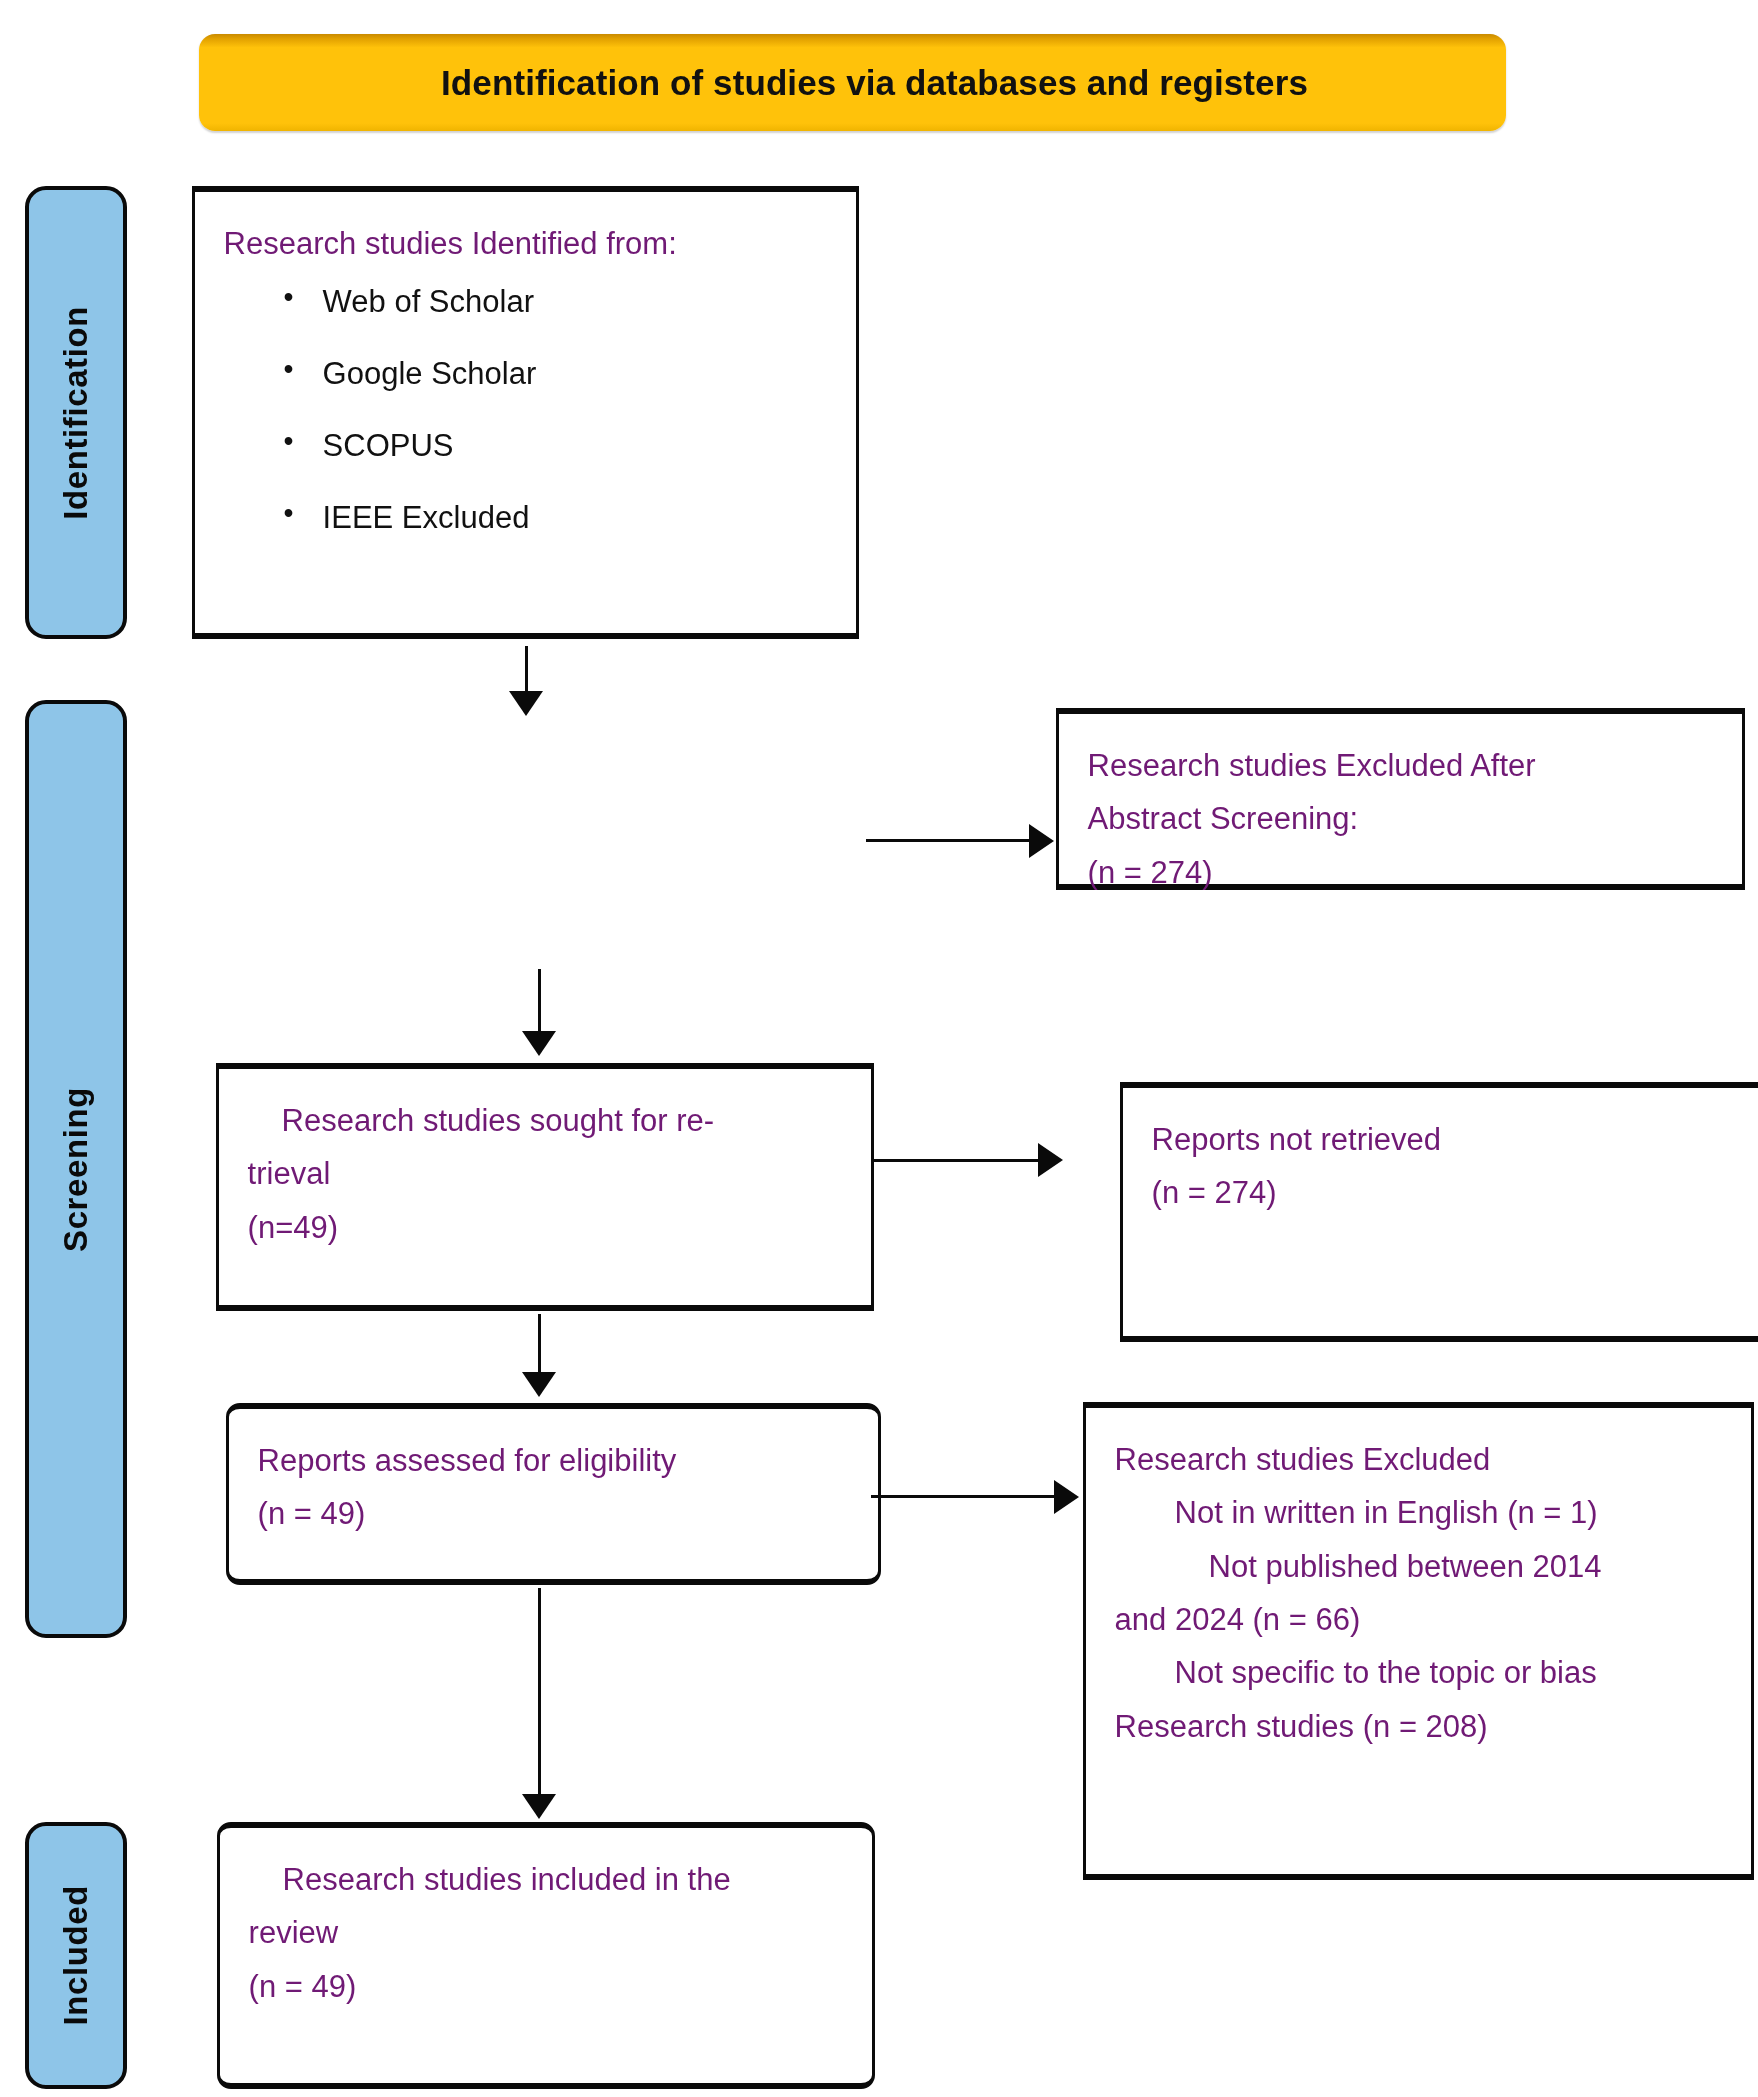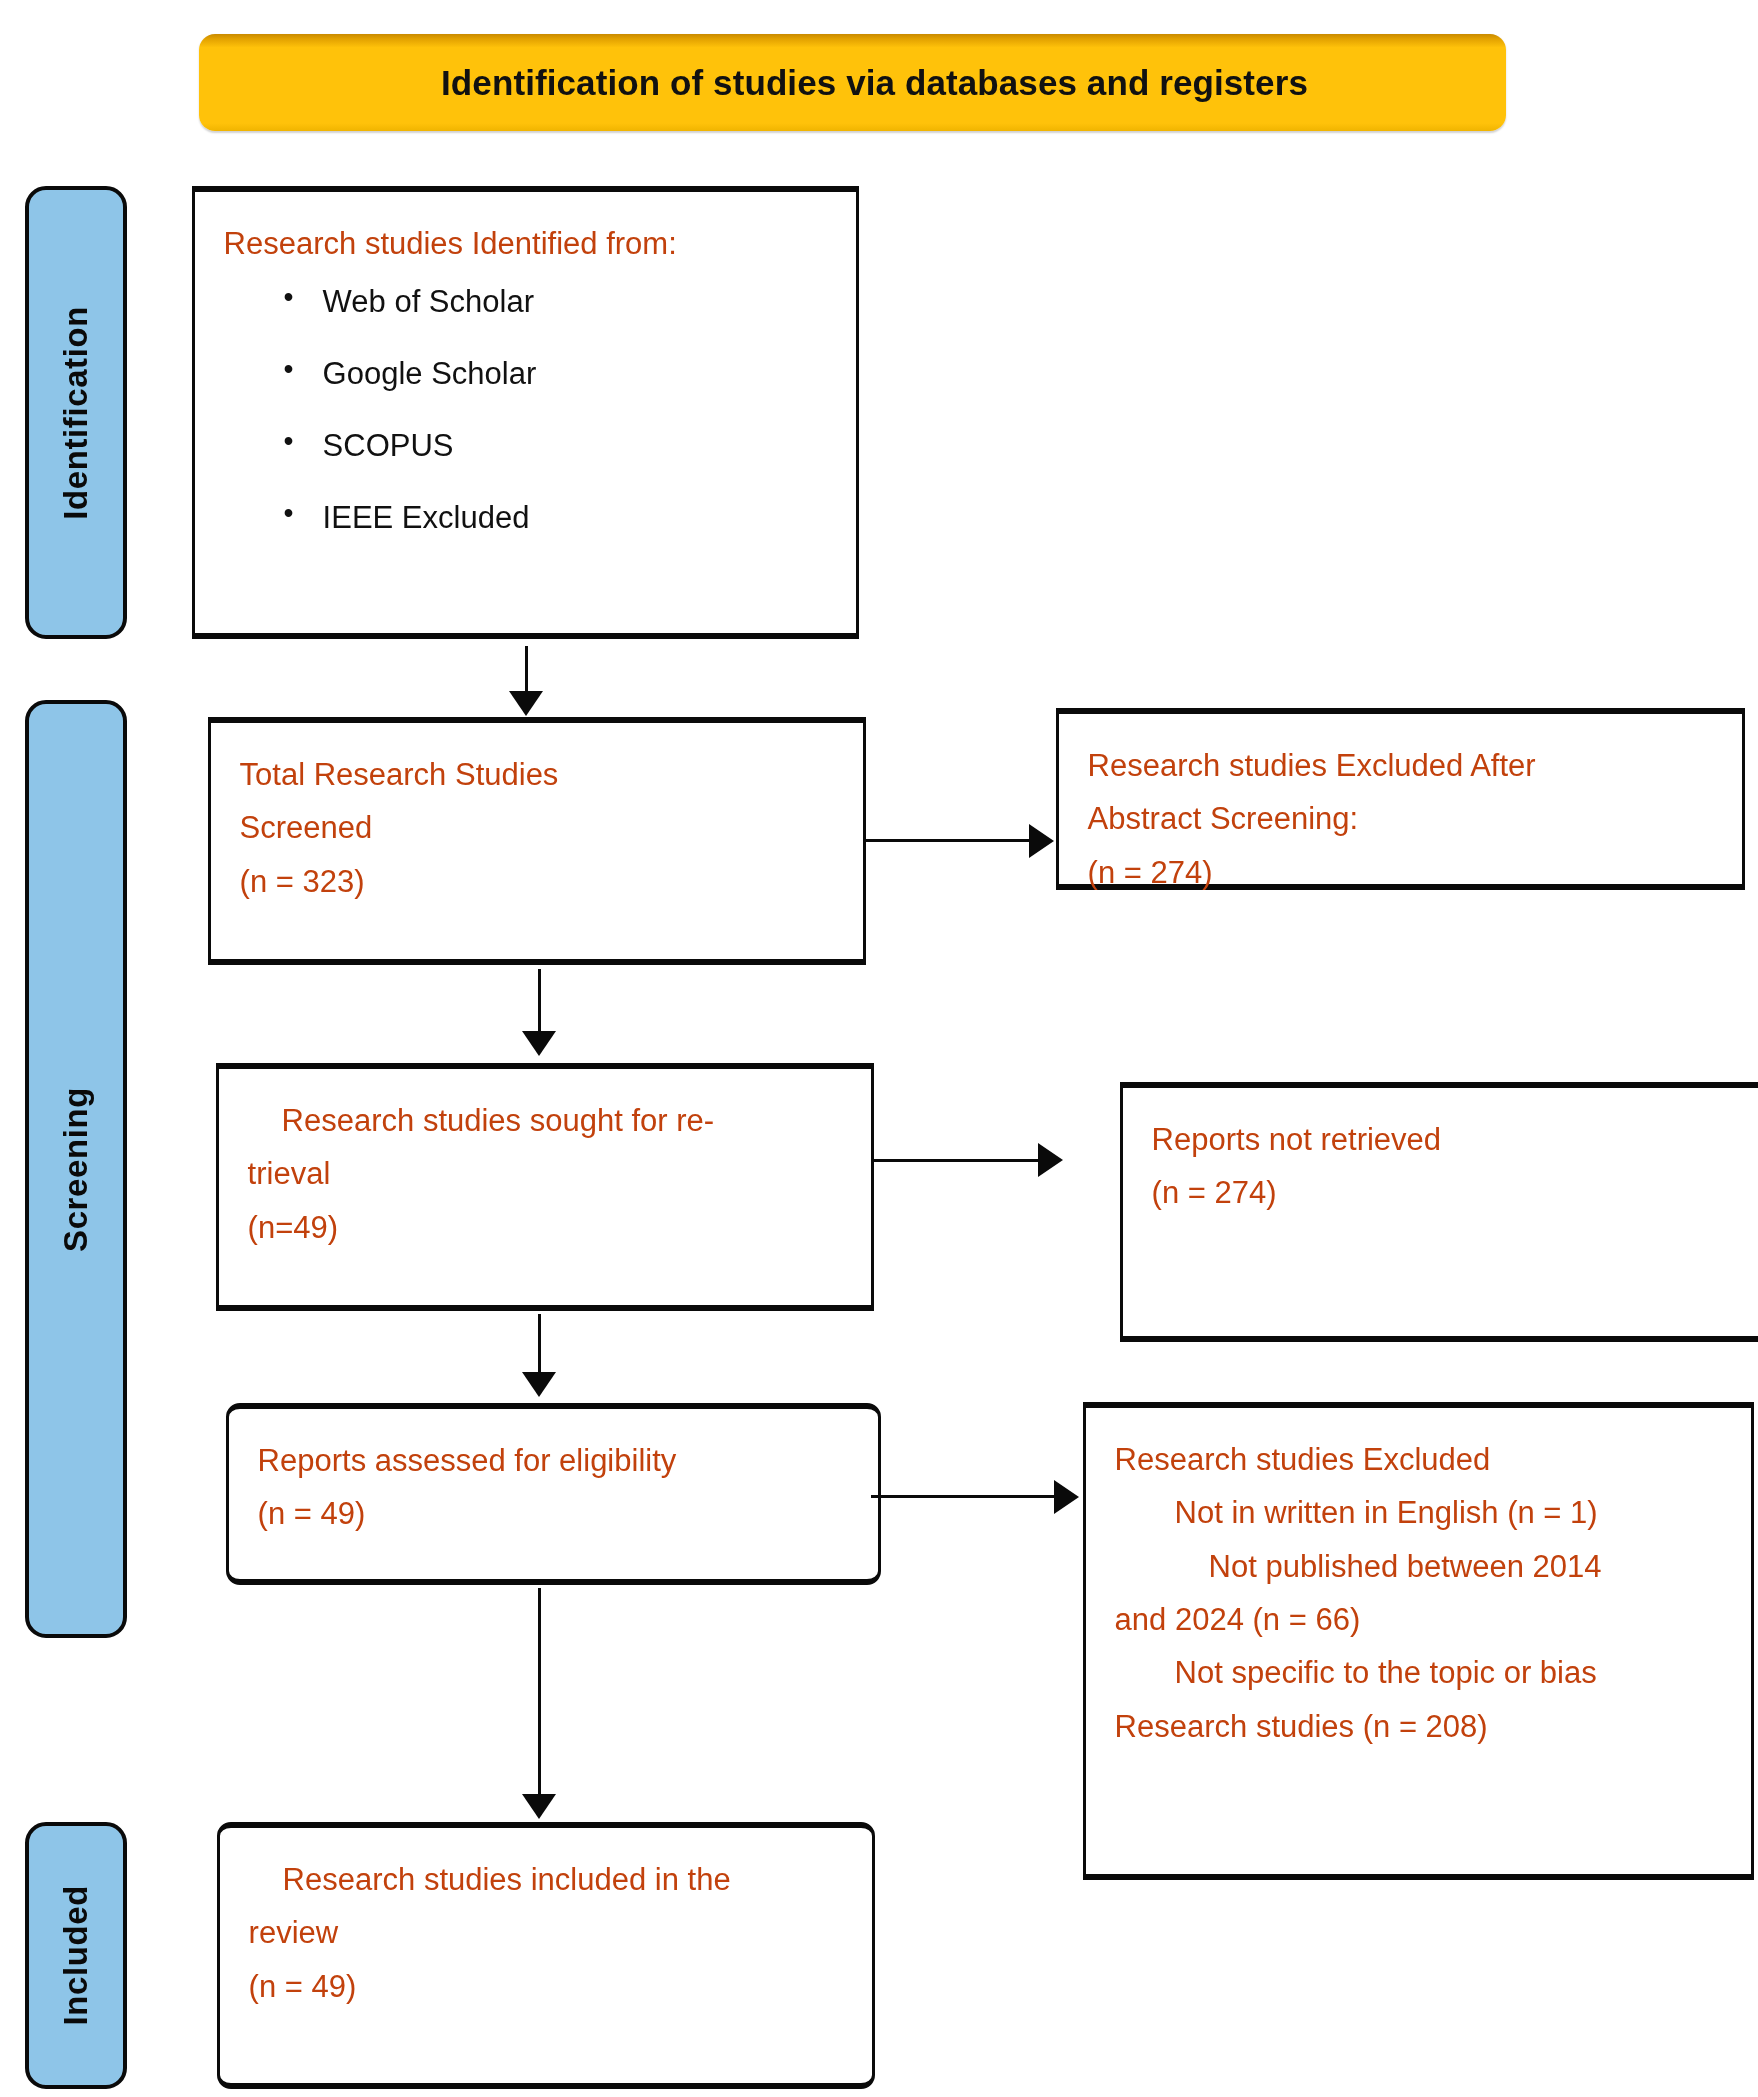--- a/index.html
+++ b/index.html
@@ -68,21 +68,21 @@
     position: absolute;
     background: #ffffff;
     border: 3.1px solid #0a0a0a;
     border-top-width: 6.8px;
     border-bottom-width: 6.8px;
     padding: 25px 28.6px;
   }
   .box p {
     font-size: 31px;
     line-height: 1.72;
-    color: #c2410c;
+    color: #701a75;
   }
   .box p.justify { text-align: justify; margin-left: 34px; }
   .box ul { list-style: none; margin-top: 16px; }
   .box ul li {
     font-size: 31px;
     line-height: 1.0;
     color: #111111;
     margin-bottom: 41px;
     padding-left: 99px;
     position: relative;
@@ -161,25 +161,20 @@
       <li>SCOPUS</li>
       <li>IEEE Excluded</li>
     </ul>
   </div>
 
   <div class="conn">
     <div class="v-line" style="left:525px; top:646px; height:62px;"></div>
     <div class="v-arrow" style="left:509px; top:691px;"></div>
   </div>
 
-  <div class="box" id="box-screened">
-    <p>Total Research Studies</p>
-    <p>Screened</p>
-    <p>(n = 323)</p>
-  </div>
 
   <div class="conn">
     <div class="h-line" style="left:866px; top:839px; width:168px;"></div>
     <div class="h-arrow" style="left:1029px; top:824px;"></div>
   </div>
 
   <div class="box" id="box-excluded-abs">
     <p>Research studies Excluded After</p>
     <p>Abstract Screening:</p>
     <p>(n = 274)</p>

